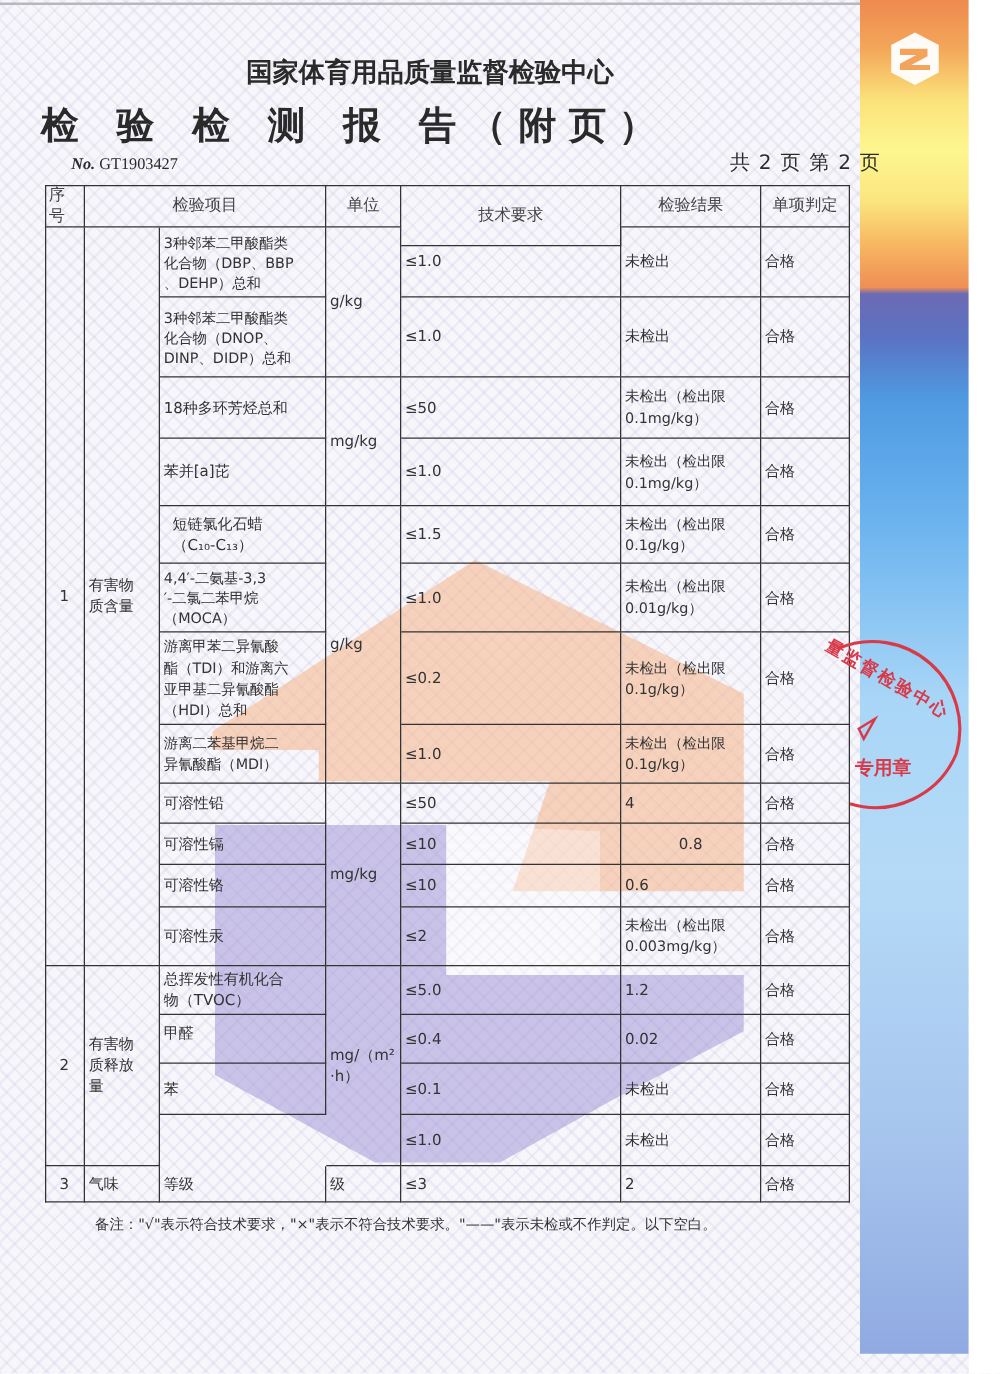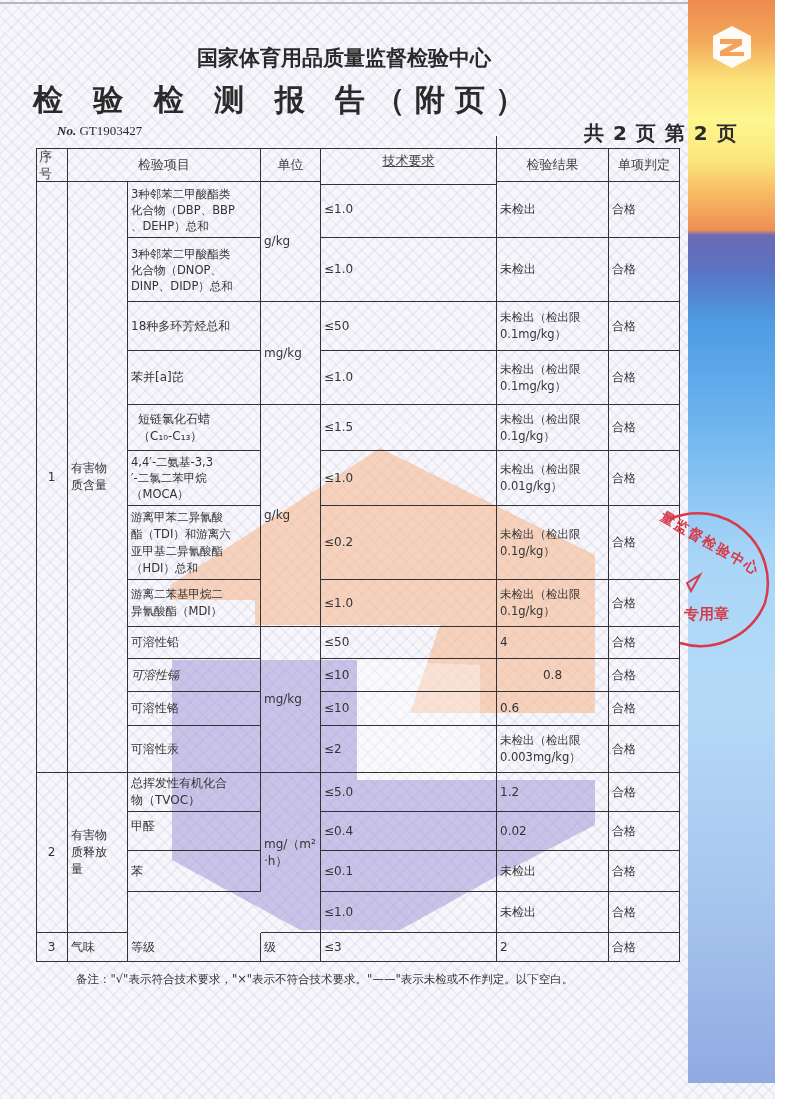--- a/index.html
+++ b/index.html
@@ -38,21 +38,21 @@
     position: absolute; left: 0; width: 568px; top: 80px; text-align: center;
     font-family: "DejaVu Serif", "Liberation Serif", serif;
     font-size: 30px; font-weight: bold; color: #2a2a2a; letter-spacing: 10px;
   }
   .report-no {
     position: absolute; left: 44px; top: 123px; font-size: 13px; color: #2a2a2a;
     font-family: "Liberation Serif", "DejaVu Serif", serif;
   }
   .report-no .no-mark { font-style: italic; font-weight: bold; margin-left: 13px; }
   .page-count {
-    position: absolute; left: 584px; top: 120px; font-size: 20px; font-weight: bold; color: #2a2a2a;
+    position: absolute; left: 584px; top: 120px; font-size: 16px; font-weight: normal; color: #2a2a2a;
     font-family: "DejaVu Sans", "Liberation Sans", sans-serif; letter-spacing: 1px;
   }
 
   .grid { position: absolute; left: 0; top: 0; width: 800px; height: 1099px; }
   .cell {
     position: absolute; box-sizing: border-box;
     border-right: 1.2px solid #333; border-bottom: 1.2px solid #333;
     font-size: 12px; line-height: 17px; color: #333;
     display: flex; align-items: center; padding: 0 3px;
     font-family: "DejaVu Sans", "Liberation Sans", sans-serif;
@@ -104,21 +104,21 @@
   <span>GT1903427</span>
 </div>
 <div class="page-count">共 2 页 第 2 页</div>
 
 <div class="table-frame"></div>
 <div class="grid">
 
   <div class="cell hdr" style="left:36px;top:148px;width:32px;height:34px;">序号</div>
   <div class="cell hdr" style="left:68px;top:148px;width:193px;height:34px;">检验项目</div>
   <div class="cell hdr" style="left:261px;top:148px;width:60px;height:34px;">单位</div>
-  <div class="cell hdr" style="left:321px;top:136px;width:176px;height:49px;text-decoration:underline;">技术要求</div>
+  <div class="cell hdr" style="left:321px;top:148px;width:176px;height:49px;">技术要求</div>
   <div class="cell hdr" style="left:497px;top:148px;width:112px;height:34px;">检验结果</div>
   <div class="cell hdr" style="left:609px;top:148px;width:71px;height:34px;">单项判定</div>
 
   <div class="cell center" style="left:36px;top:182px;width:32px;height:591px;">1</div>
   <div class="cell" style="left:68px;top:182px;width:60px;height:591px;">
       <span class="txt">有害物
 质含量</span>
     </div>
   <div class="cell center" style="left:36px;top:773px;width:32px;height:160px;">2</div>
   <div class="cell" style="left:68px;top:773px;width:60px;height:160px;">
@@ -242,21 +242,21 @@
 
   <div class="cell" style="left:128px;top:627px;width:133px;height:32px;">
       <span class="txt">可溶性铅</span>
     </div>
   <div class="cell" style="left:321px;top:627px;width:176px;height:32px;">≤50</div>
   <div class="cell" style="left:497px;top:627px;width:112px;height:32px;">
       <span class="txt">4</span>
     </div>
   <div class="cell" style="left:609px;top:627px;width:71px;height:32px;">合格</div>
 
-  <div class="cell" style="left:128px;top:659px;width:133px;height:33px;font-style:italic;">
+  <div class="cell" style="left:128px;top:659px;width:133px;height:33px;">
       <span class="txt">可溶性镉</span>
     </div>
   <div class="cell" style="left:321px;top:659px;width:176px;height:33px;">≤10</div>
   <div class="cell" style="left:497px;top:659px;width:112px;height:33px;justify-content:center;">
       <span class="txt">0.8</span>
     </div>
   <div class="cell" style="left:609px;top:659px;width:71px;height:33px;">合格</div>
 
   <div class="cell" style="left:128px;top:692px;width:133px;height:34px;">
       <span class="txt">可溶性铬</span>

